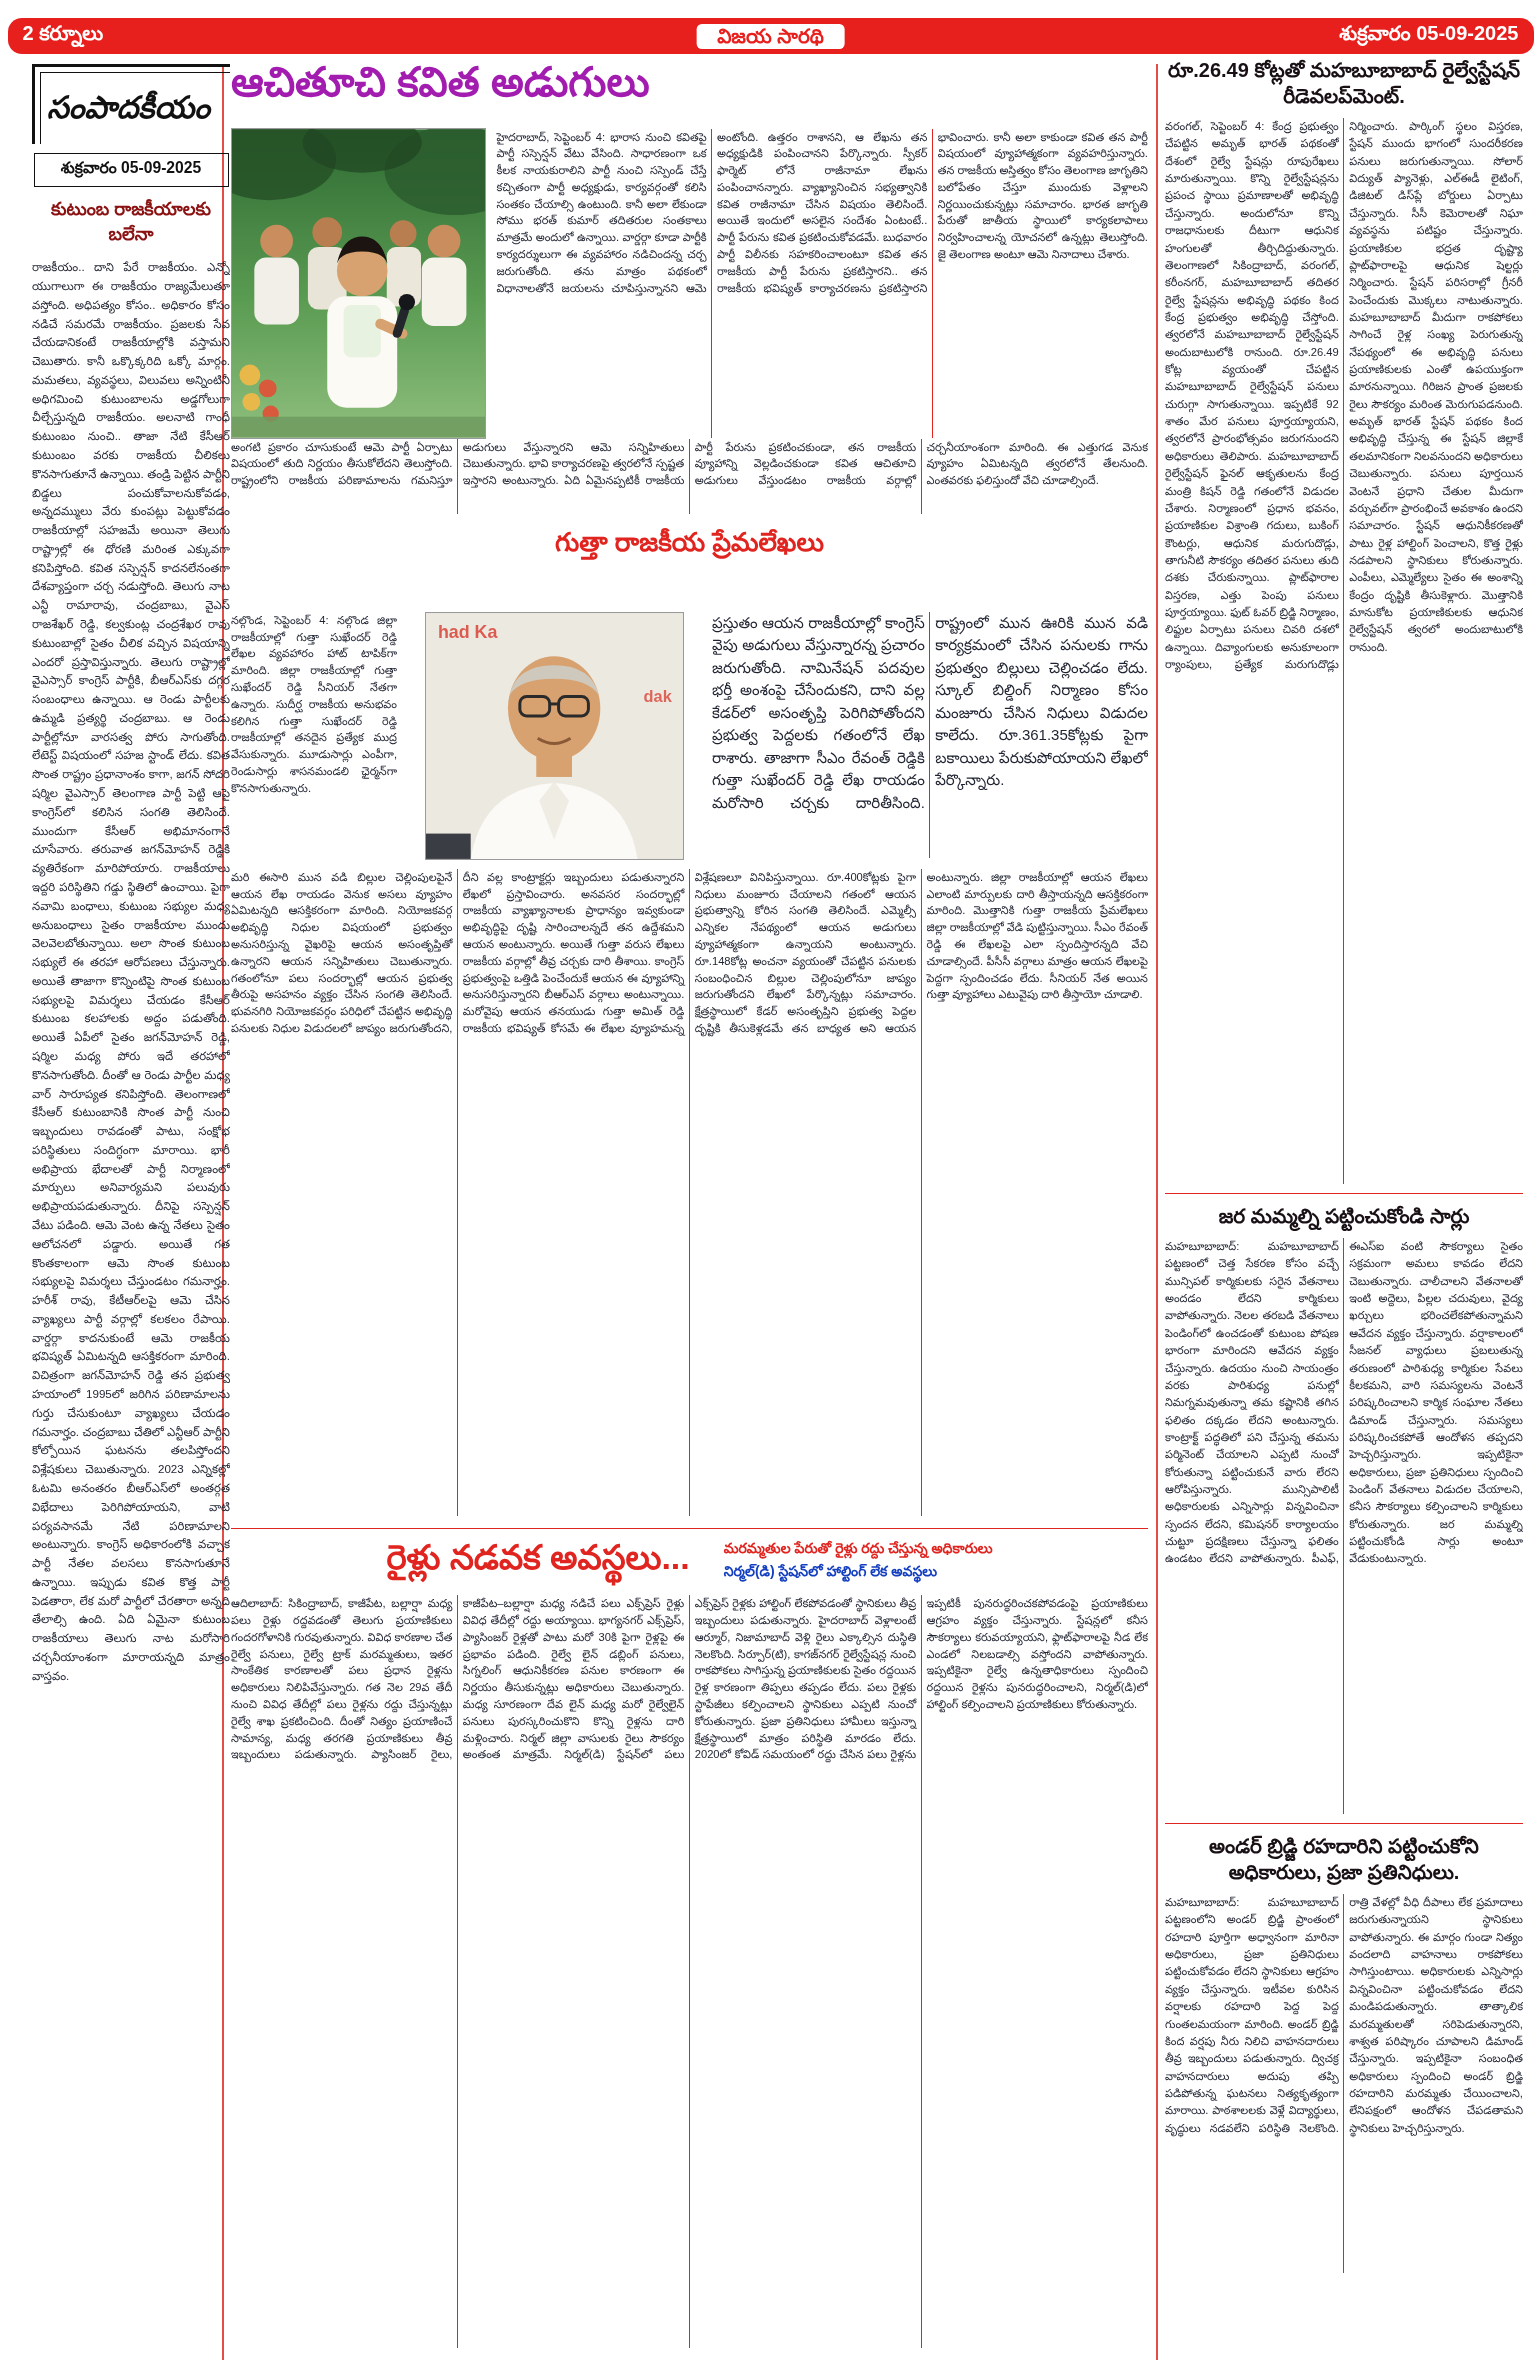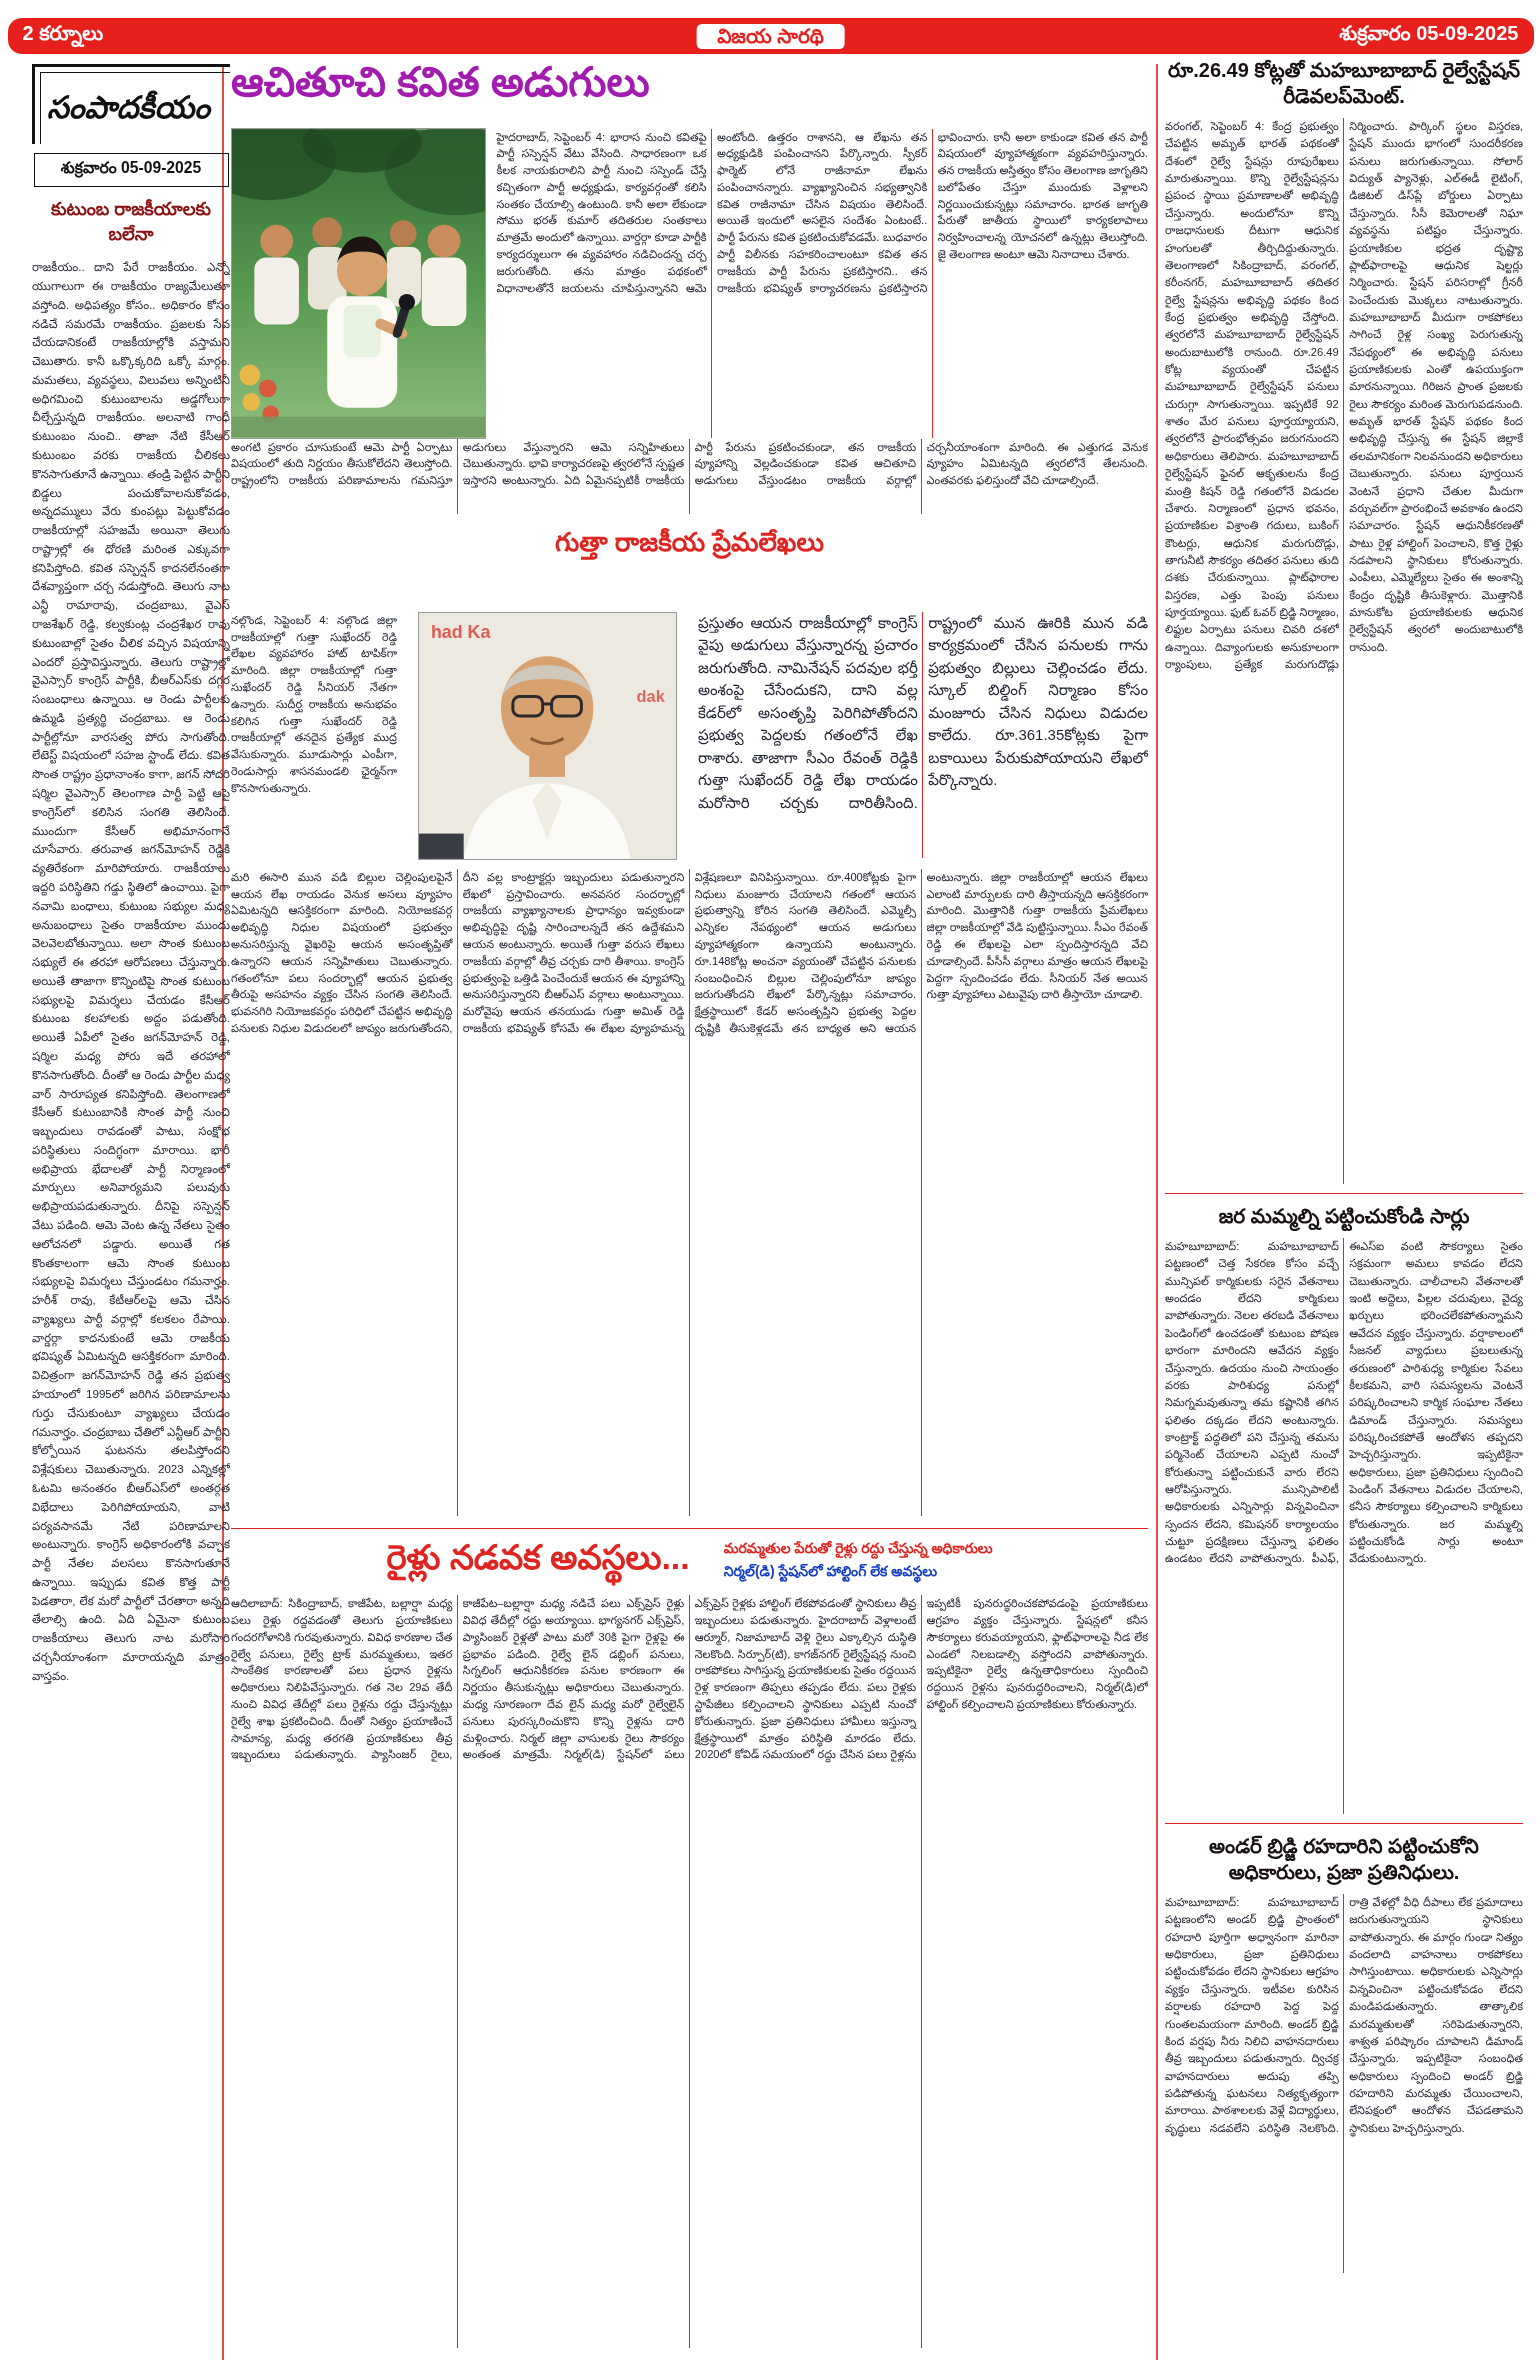--- a/index.html
+++ b/index.html
@@ -38,21 +38,21 @@
   .lead-head { color:#a21caf; text-align:left; font-size:41px; font-weight:bold; margin:1.5px 0 12px; }
   .lead-row { display:flex; gap:10.4px;align-items:center; }
   .photo { flex:0 0 auto; border:0.7px solid #9a9a9a; background:#ddd; }
   .photo svg { display:block; }
   .lead-text { flex:1; columns:3; column-gap:10.4px; column-rule:0.7px solid #e0241f;
                height:309px; overflow:hidden; font-size:11.2px; line-height:1.5; }
   .lead-rest { columns:4; column-gap:10.4px; column-rule:0.7px solid #e0241f;
                height:75px; overflow:hidden; font-size:11.2px; line-height:1.5; }
 
   .second-head { color:#e0241f; text-align:center; font-size:26px; font-weight:bold; margin:13.4px 0 10.4px; }
-  .second-row { display:flex; gap:21px;margin-top:48px; }
+  .second-row { display:flex; gap:28px;margin-top:48px; }
   .sr-left { flex:0 0 166px; height:246px; overflow:hidden; font-size:11.2px; line-height:1.5; }
   .sr-mid  { flex:1; columns:2; column-gap:10.4px; column-rule:0.7px solid #e0241f;
              height:246px; overflow:hidden; font-size:15px; line-height:1.5; }
   .second-rest { columns:4; column-gap:10.4px; column-rule:0.7px solid #e0241f;
                  height:647px; overflow:hidden; margin-top:9px; font-size:11.2px; line-height:1.5; }
 
   .third { margin-top:12px; border-top:1.5px solid #e0241f; padding-top:9px; }
   .third-headrow { display:flex; align-items:center; justify-content:center; gap:34px; }
   .third-head { color:#e0241f; font-size:34px; font-weight:bold; }
   .third-sub { text-align:left; }

